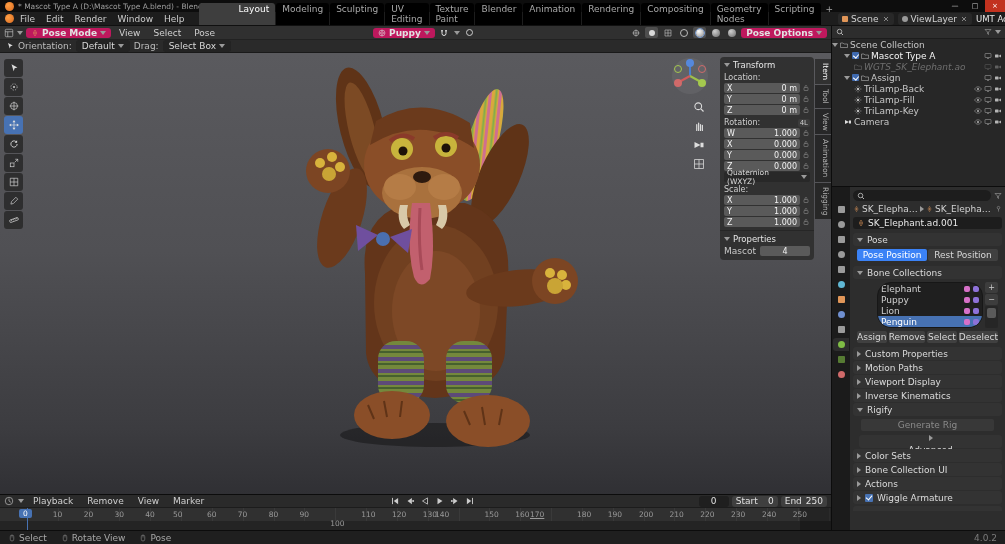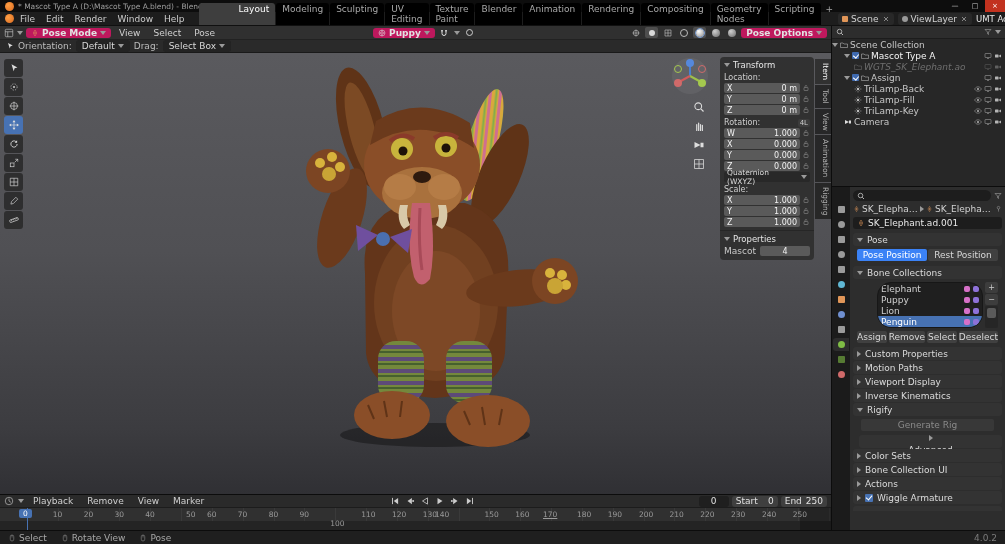--- a/index.html
+++ b/index.html
@@ -733,33 +733,33 @@
         </div>
         <div class="tl-ruler">
           <div class="tl-track"></div>
           <div class="overscan"></div>
           <div class="playhead-line"></div>
           <span class="playhead">0</span>
         <span class="tick" style="left: 52.83px;">10</span>
             <span class="tick" style="left: 83.66px;">20</span>
             <span class="tick" style="left: 114.49px;">30</span>
             <span class="tick" style="left: 145.32px;">40</span>
-            <span class="tick" style="left: 186px; text-align: center;">50</span>
+            <span class="tick" style="left: 173px; text-align: center;">50</span>
             <span class="tick" style="left: 206.98px;">60</span>
             <span class="tick" style="left: 237.81px;">70</span>
             <span class="tick" style="left: 268.64px;">80</span>
             <span class="tick" style="left: 299.47px;">90</span>
             <span class="tick" style="left: 330.3px; margin-top: 9px;">100</span>
             <span class="tick" style="left: 361.13px;">110</span>
             <span class="tick" style="left: 391.96px;">120</span>
             <span class="tick" style="left: 422.79px;">130</span>
             <span class="tick" style="left: 435px;">140</span>
             <span class="tick" style="left: 484.45px;">150</span>
             <span class="tick" style="left: 515.28px;">160</span>
-            <span class="tick" style="left: 543px; text-decoration: underline;">170</span>
+            <span class="tick" style="left: 530px; text-decoration: underline;">170</span>
             <span class="tick" style="left: 576.94px;">180</span>
             <span class="tick" style="left: 607.77px;">190</span>
             <span class="tick" style="left: 639px;">200</span>
             <span class="tick" style="left: 669.43px;">210</span>
             <span class="tick" style="left: 700.26px;">220</span>
             <span class="tick" style="left: 731.09px;">230</span>
             <span class="tick" style="left: 761.92px;">240</span>
             <span class="tick" style="left: 792.75px;">250</span>
           </div>
       </div>

